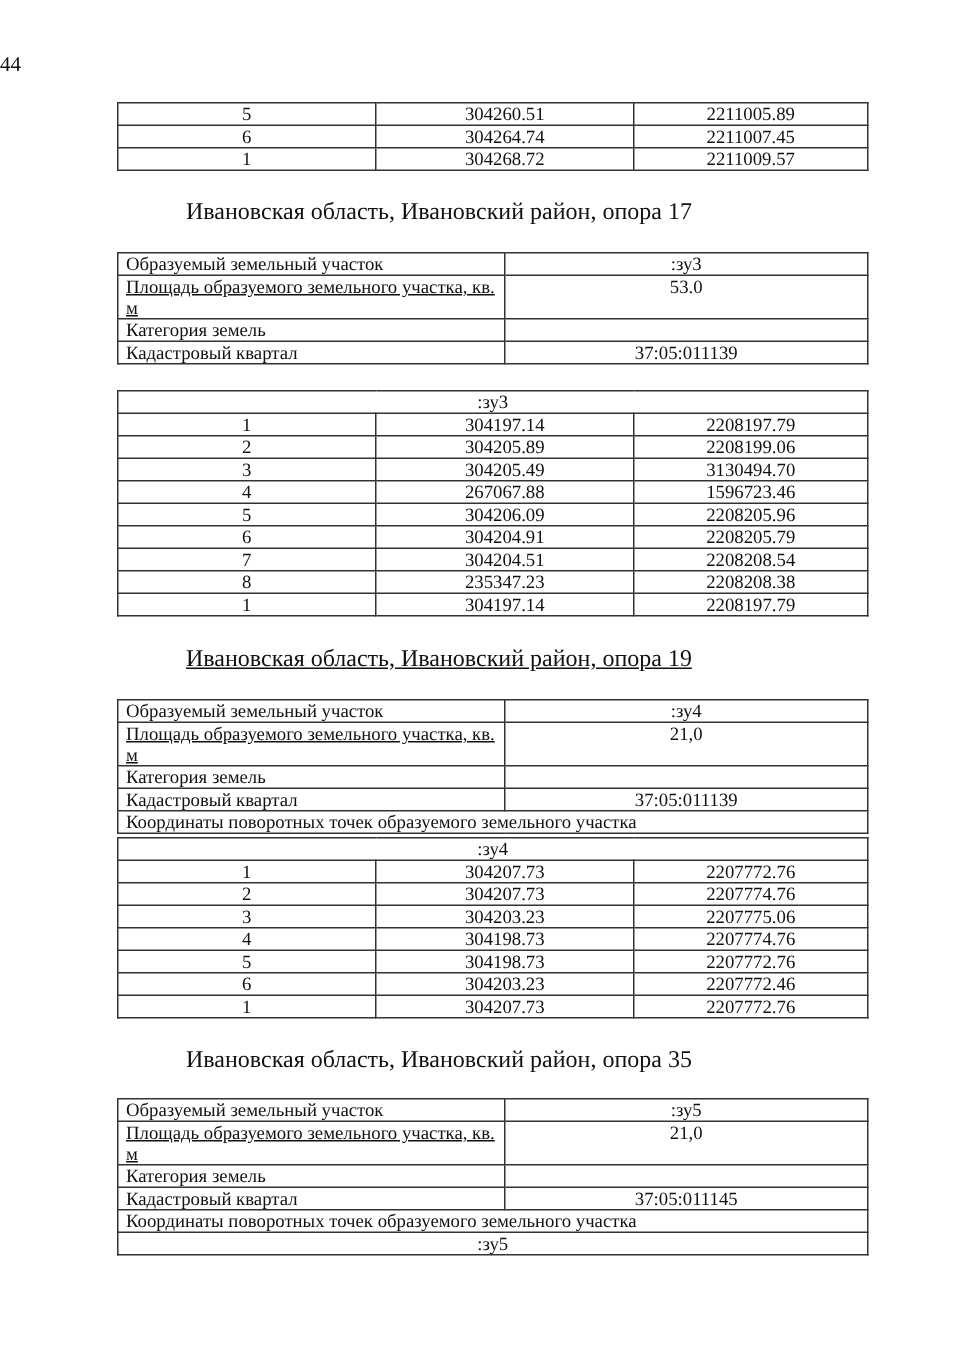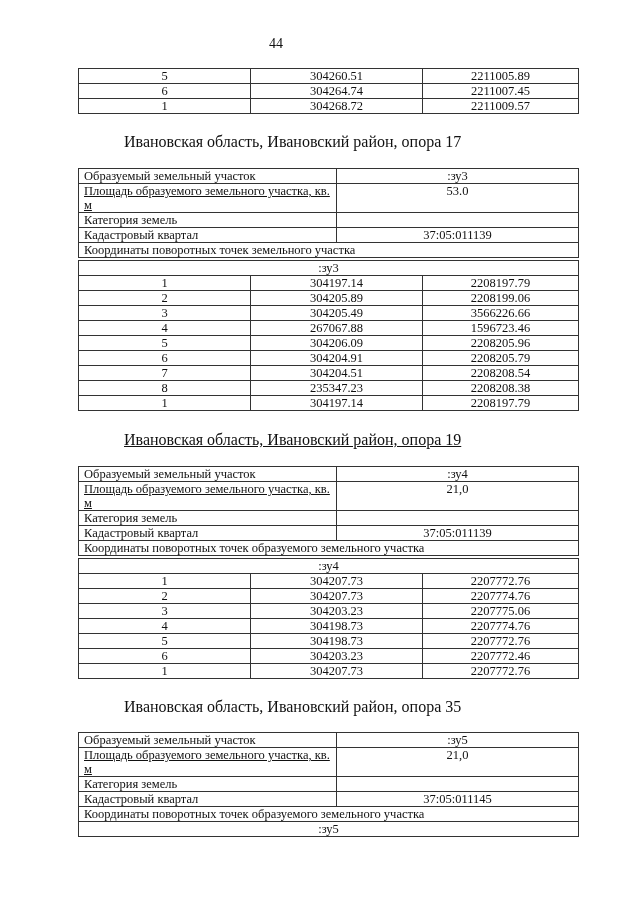--- a/index.html
+++ b/index.html
@@ -3,21 +3,21 @@
 <meta charset="utf-8">
 <style>
   html, body { margin: 0; padding: 0; background: #ffffff; }
   body {
     width: 640px; height: 905px; position: relative; overflow: hidden;
     font-family: "Liberation Serif", "DejaVu Serif", serif;
     color: #111111;
   }
   .page-number {
     position: absolute; top: 36px; left: 0; width: 552px;
-    text-align: center; font-size: 14px;
+    text-align: left; font-size: 14px;
   }
   .section-title {
     position: absolute; left: 124px; font-size: 16px;
   }
   table.doc {
     position: absolute; left: 78px; width: 500px;
     border-collapse: collapse; table-layout: fixed;
     font-size: 12.5px; line-height: 14px;
   }
   table.doc td {
@@ -74,23 +74,20 @@
       <td class="c">53.0</td>
     </tr>
     <tr>
       <td>Категория земель</td>
       <td class="c"></td>
     </tr>
     <tr>
       <td>Кадастровый квартал</td>
       <td class="c">37:05:011139</td>
     </tr>
-    <tr>
-      <td colspan="2">Координаты поворотных точек  земельного участка</td>
-    </tr>
   </tbody>
 </table>
 <table class="doc coords" style="top:260px;">
   <colgroup>
       <col style="width:172px">
       <col style="width:172px">
       <col style="width:156px">
     </colgroup>
   <tbody>
     <tr>
@@ -102,21 +99,21 @@
         <td>2208197.79</td>
       </tr>
     <tr>
         <td>2</td>
         <td>304205.89</td>
         <td>2208199.06</td>
       </tr>
     <tr>
         <td>3</td>
         <td>304205.49</td>
-        <td>3566226.66</td>
+        <td>3130494.70</td>
       </tr>
     <tr>
         <td>4</td>
         <td>267067.88</td>
         <td>1596723.46</td>
       </tr>
     <tr>
         <td>5</td>
         <td>304206.09</td>
         <td>2208205.96</td>

